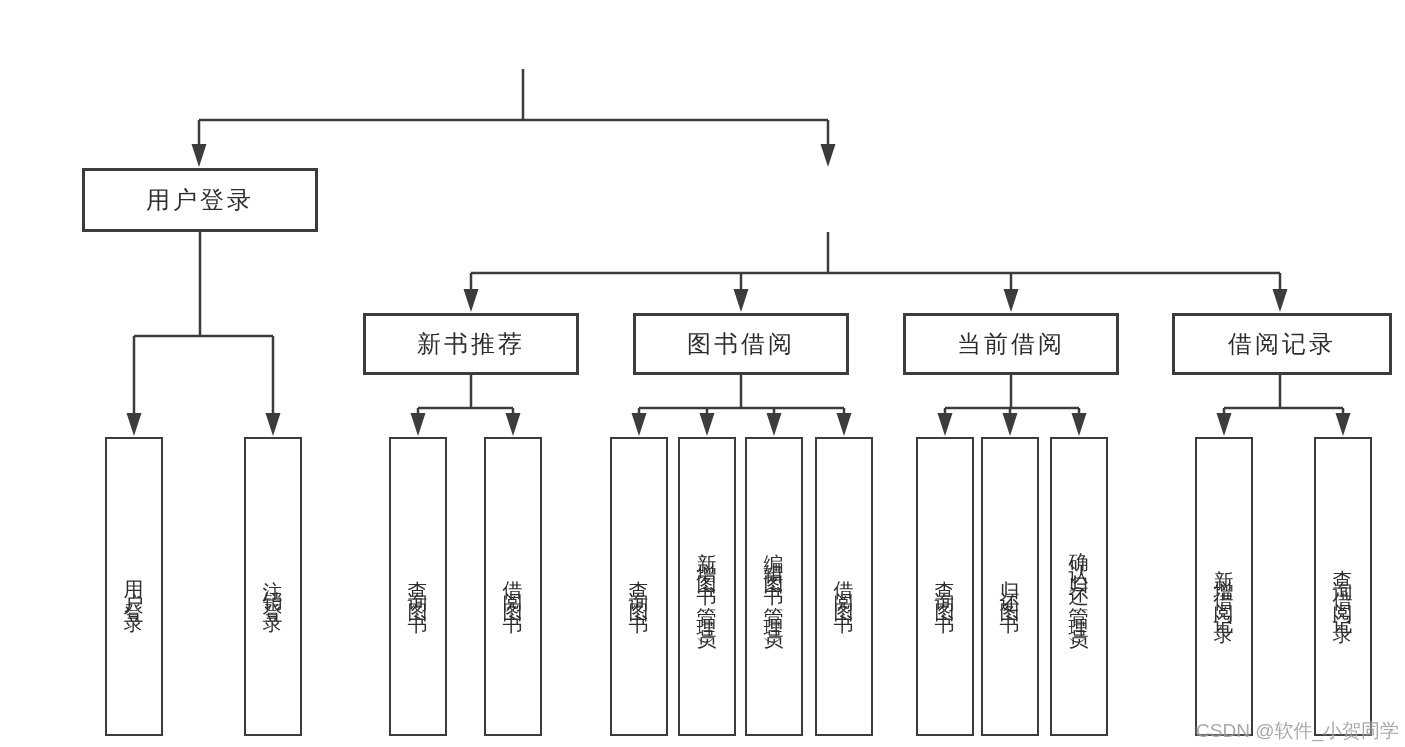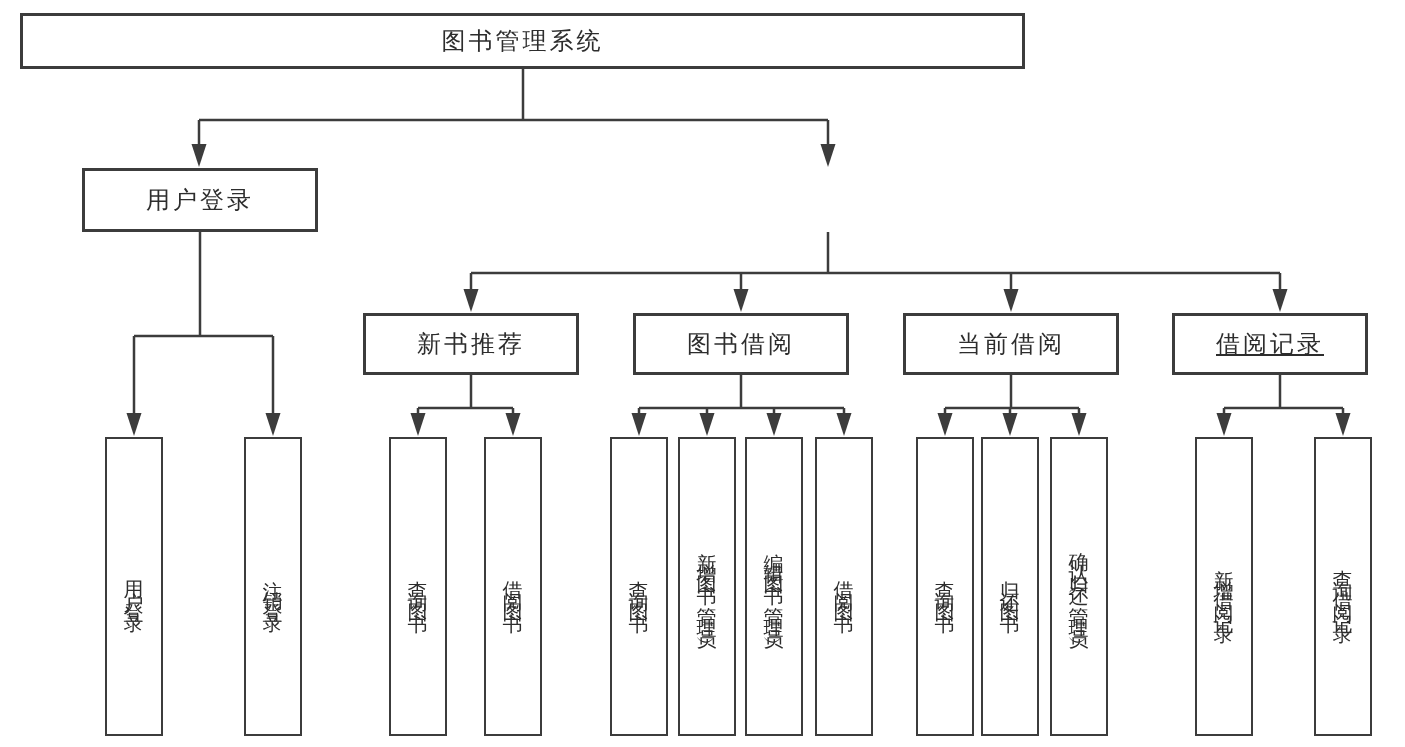--- a/index.html
+++ b/index.html
@@ -108,38 +108,35 @@
     <path d="M1011 375 V408 M945 408 H1079 M945 408 V415 M1010 408 V415 M1079 408 V415"></path>
     <polygon points="937.5,413 952.5,413 945,436"></polygon>
     <polygon points="1002.5,413 1017.5,413 1010,436"></polygon>
     <polygon points="1071.5,413 1086.5,413 1079,436"></polygon>
 
     <path d="M1280 375 V408 M1224 408 H1343 M1224 408 V415 M1343 408 V415"></path>
     <polygon points="1216.5,413 1231.5,413 1224,436"></polygon>
     <polygon points="1335.5,413 1350.5,413 1343,436"></polygon>
   </svg>
 
-  <div class="box" style="left:20px; top:13px; width:1005px; height:56px;">
-    <span class="hlabel">图书管理系统</span>
-  </div>
 
   <div class="box" style="left:82px; top:168px; width:236px; height:64px;">
     <span class="hlabel">用户登录</span>
   </div>
 
   <div class="box" style="left:363px; top:313px; width:216px; height:62px;justify-content:center;">
     <span class="hlabel">新书推荐</span>
   </div>
   <div class="box" style="left:903px; top:313px; width:216px; height:62px;">
     <span class="hlabel">当前借阅</span>
   </div>
   <div class="box" style="left:633px; top:313px; width:216px; height:62px;">
     <span class="hlabel">图书借阅</span>
   </div>
-  <div class="box" style="left:1172px; top:313px; width:196px; height:62px;text-decoration:underline;">
+  <div class="box" style="left:1172px; top:313px; width:220px; height:62px;">
     <span class="hlabel">借阅记录</span>
   </div>
 
   <div class="box leaf" style="left:105px; top:437px; width:58px; height:299px;">
     <span class="vlabel">用户登录</span>
   </div>
   <div class="box leaf" style="left:244px; top:437px; width:58px; height:299px;">
     <span class="vlabel">注销登录</span>
   </div>
 
@@ -173,14 +170,15 @@
     <span class="vlabel">确认归还（管理员）</span>
   </div>
 
   <div class="box leaf" style="left:1195px; top:437px; width:58px; height:299px;">
     <span class="vlabel">新增借阅记录</span>
   </div>
   <div class="box leaf" style="left:1314px; top:437px; width:58px; height:299px;">
     <span class="vlabel">查询借阅记录</span>
   </div>
 
+  <div class="watermark">CSDN @软件_小贺同学</div>
 
 </div>
 
 </body></html>

